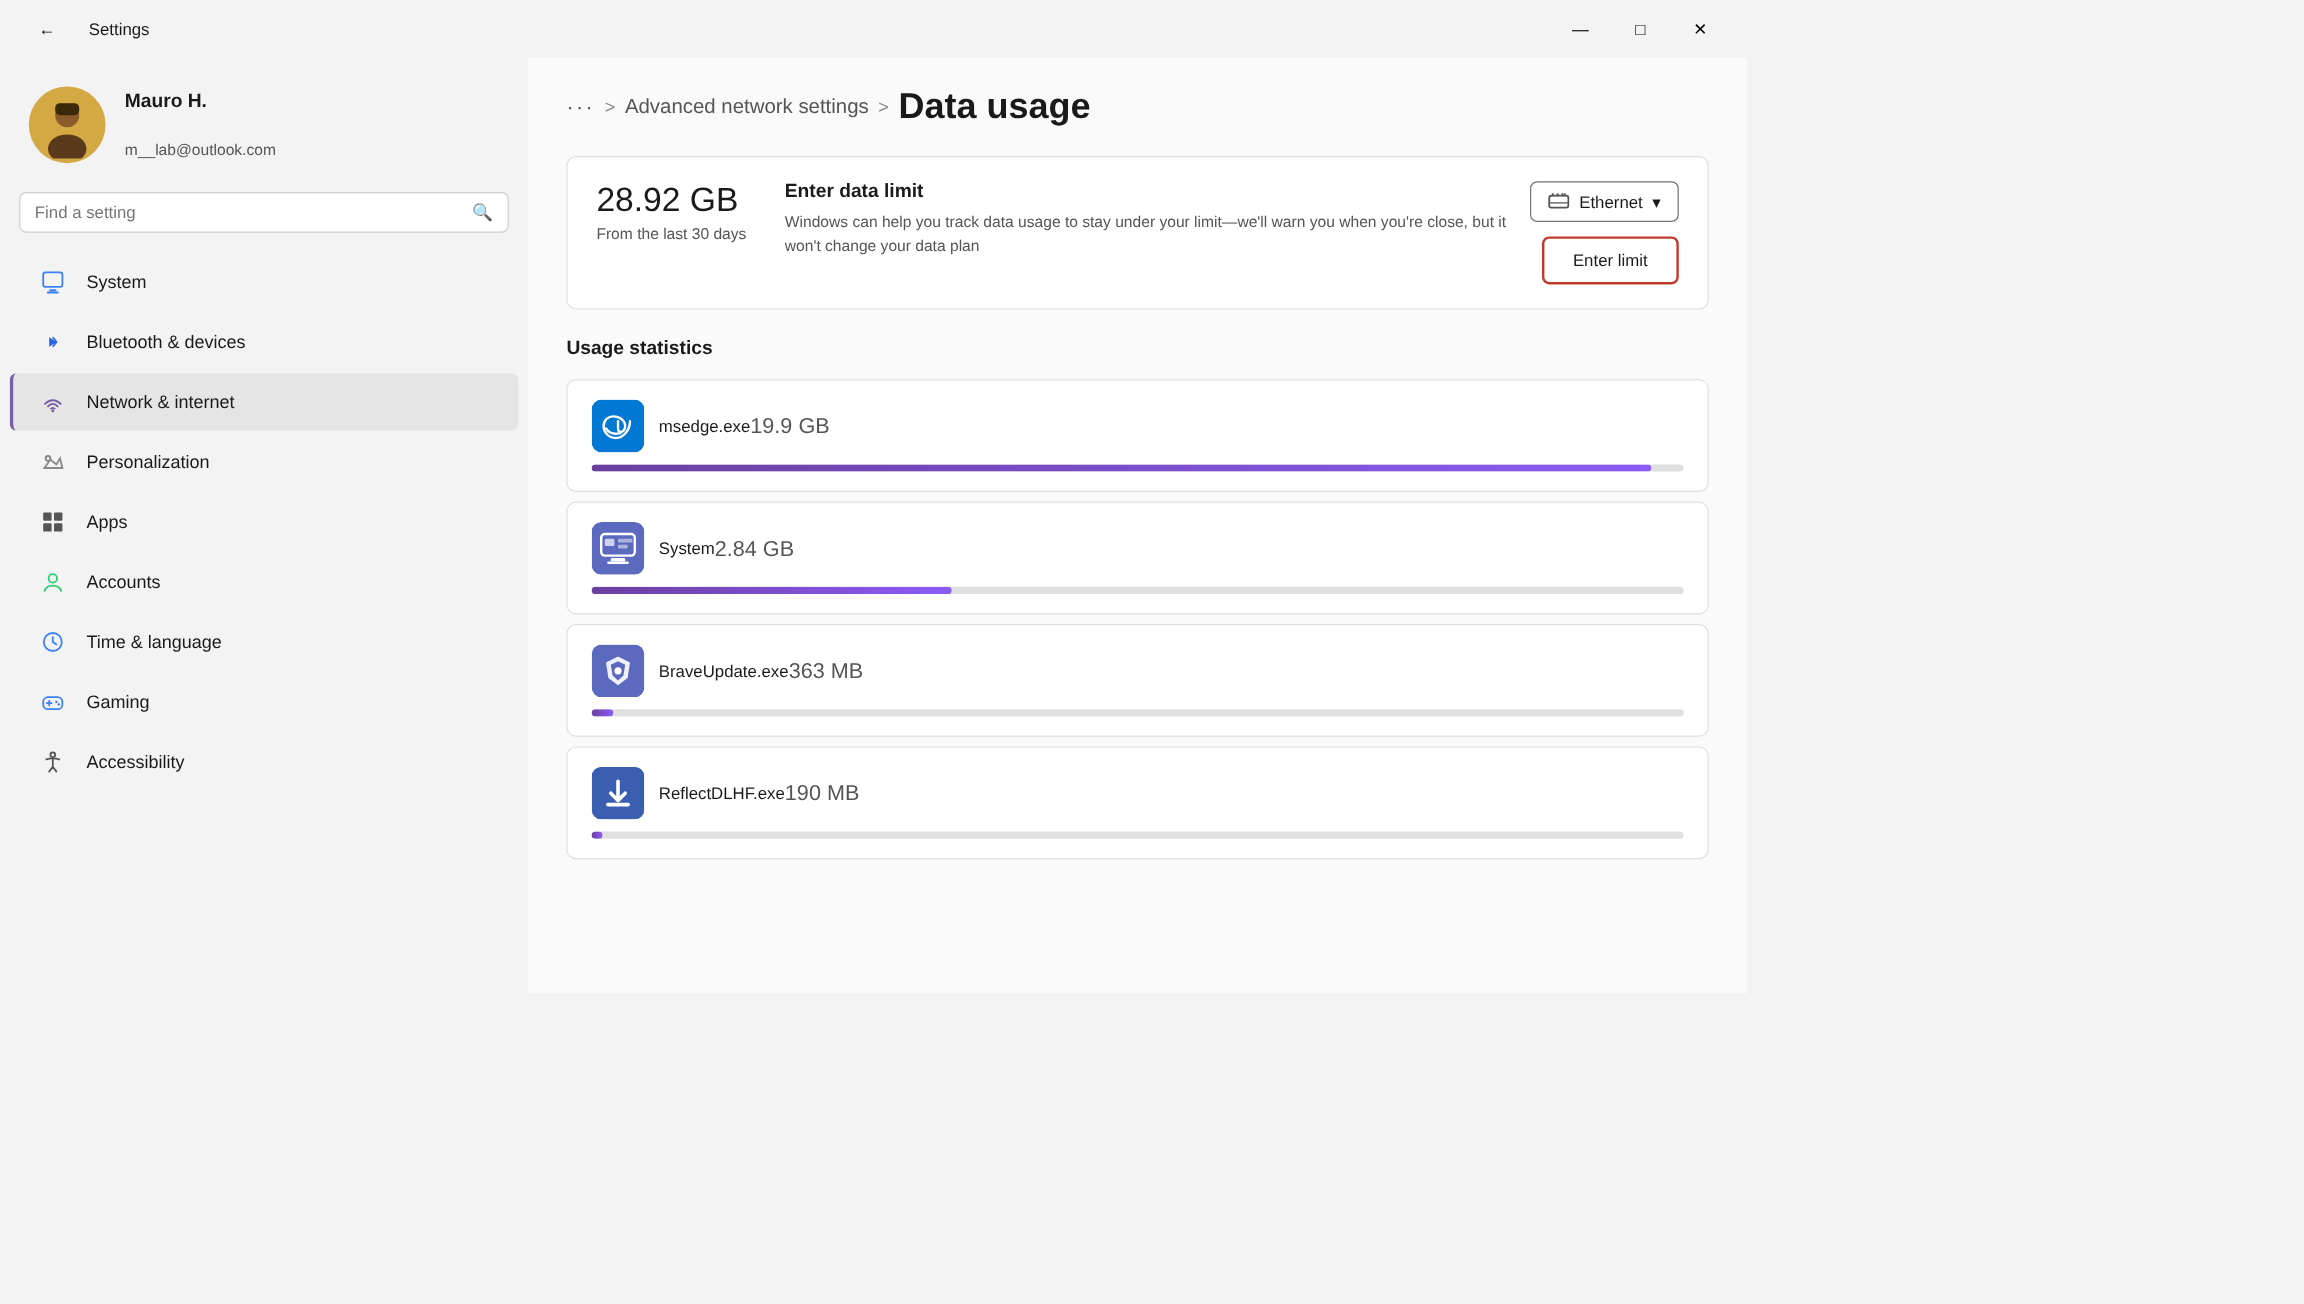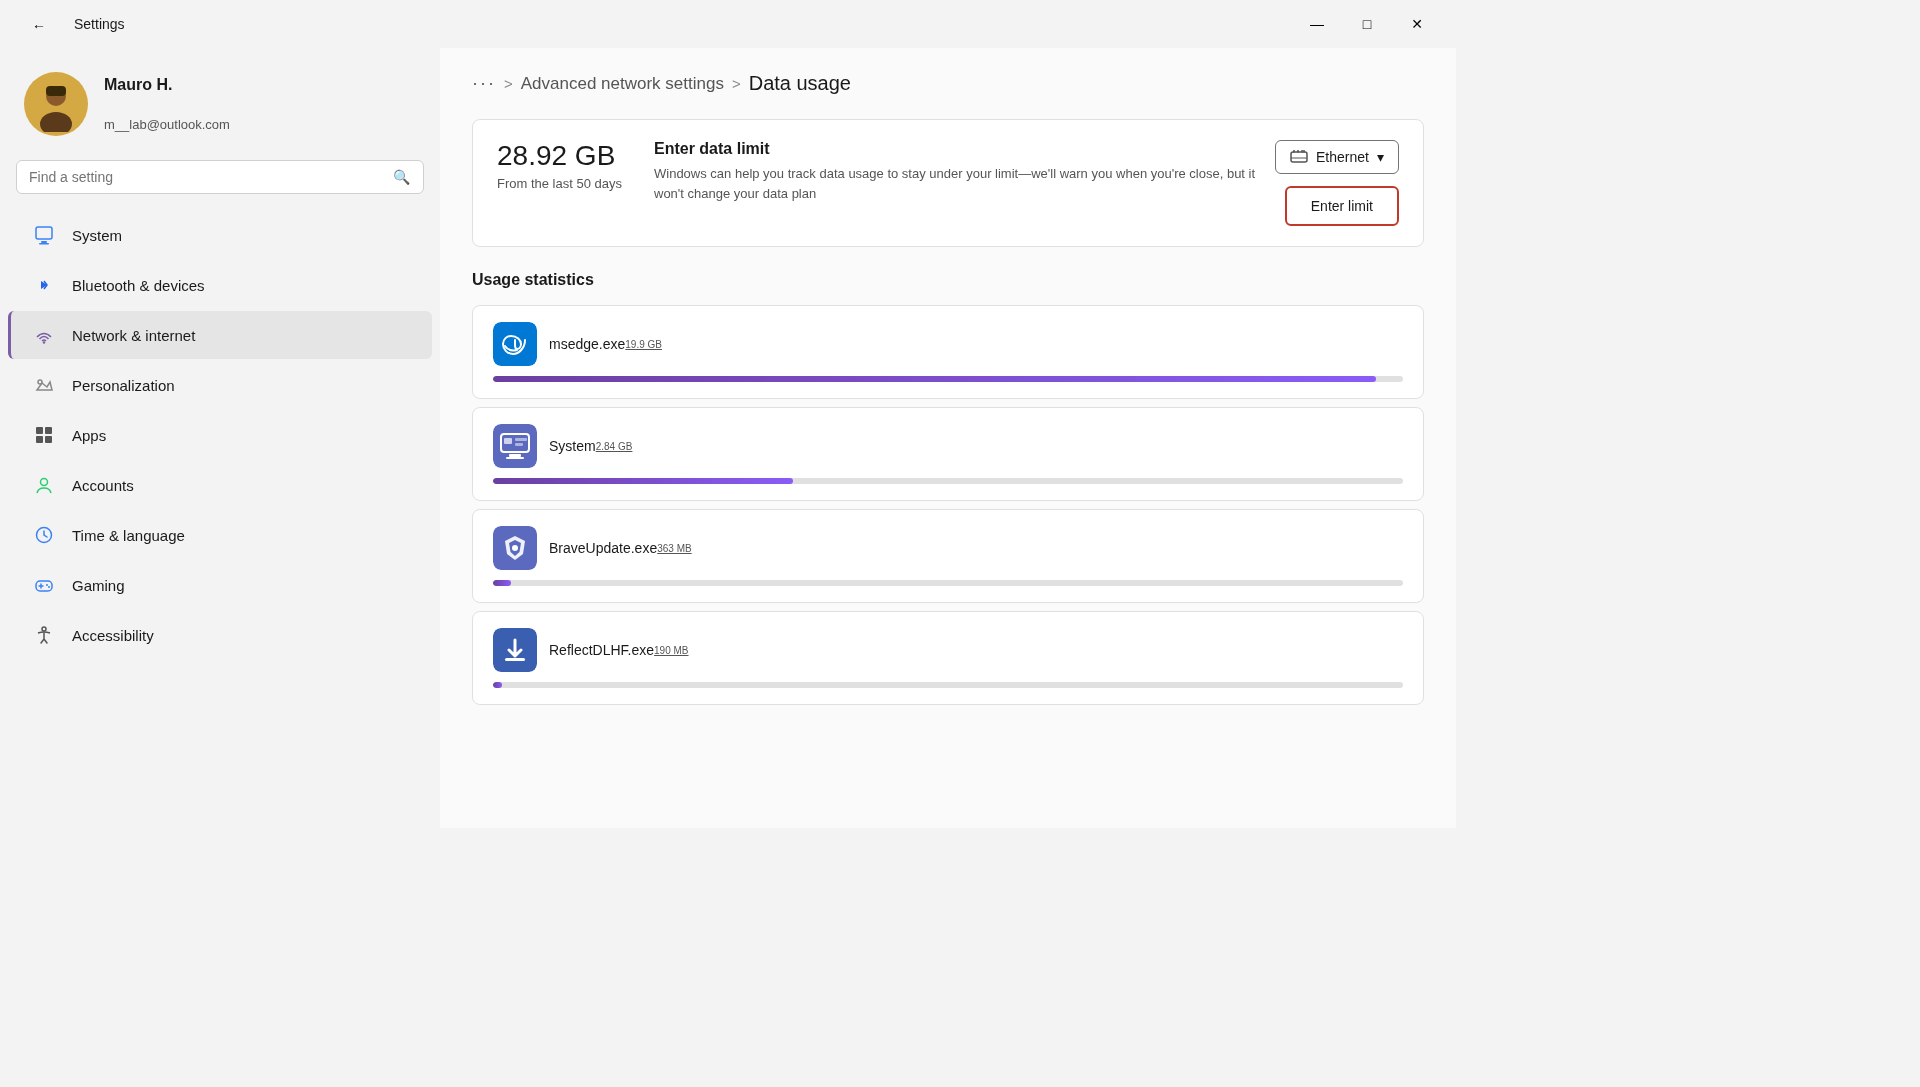--- a/index.html
+++ b/index.html
@@ -156,21 +156,21 @@
       display: flex;
       align-items: center;
       gap: 8px;
       margin-bottom: 24px;
       font-size: 15px;
       color: #555;
     }
     .breadcrumb .dots { font-size: 18px; color: #555; letter-spacing: 2px; }
     .breadcrumb .sep { color: #888; }
     .breadcrumb .crumb-link { color: #555; cursor: pointer; }
-    .breadcrumb .crumb-current { font-weight: 400; font-size: 20px; color: #1a1a1a; }
+    .breadcrumb .crumb-current { font-weight: 700; font-size: 30px; color: #1a1a1a; }
     .breadcrumb .adv { font-size: 17px; color: #555; }
 
     
     .data-header {
       display: flex;
       align-items: flex-start;
       justify-content: space-between;
       background: white;
       border-radius: 8px;
       padding: 20px 24px;
@@ -270,23 +270,22 @@
       display: flex;
       align-items: center;
       justify-content: flex-start;
       flex: 1;
     }
     .app-name {
       font-size: 14px;
       color: #1a1a1a;
     }
     .app-size {
-      font-size: 10px;
+      font-size: 18px;
       color: #555;
-      text-decoration: underline;
     }
     .progress-bar-bg {
       width: 100%;
       height: 6px;
       background: #e0e0e0;
       border-radius: 3px;
       overflow: hidden;
     }
     .progress-bar-fill {
       height: 100%;
@@ -444,21 +443,21 @@
       <span class="dots">···</span>
       <span class="sep">&gt;</span>
       <span class="crumb-link adv">Advanced network settings</span>
       <span class="sep">&gt;</span>
       <span class="crumb-current">Data usage</span>
     </div>
 
     <div class="data-header">
       <div class="data-size">
         <div class="data-size-value">28.92 GB</div>
-        <div class="data-size-label">From the last 50 days</div>
+        <div class="data-size-label">From the last 30 days</div>
       </div>
       <div class="data-limit-info">
         <div class="data-limit-title">Enter data limit</div>
         <div class="data-limit-desc">Windows can help you track data usage to stay under your limit—we'll warn you when you're close, but it won't change your data plan</div>
       </div>
       <div class="data-header-right">
         <div class="ethernet-dropdown">
           <svg width="18" height="14" viewBox="0 0 18 14" fill="none">
             <rect x="1" y="2" width="16" height="10" rx="2" stroke="#555" stroke-width="1.5" fill="none"></rect>
             <path d="M4 2 L4 0 M8 2 L8 0 M12 2 L12 0 M14 2 L14 0" stroke="#555" stroke-width="1.5" stroke-linecap="round"></path>

